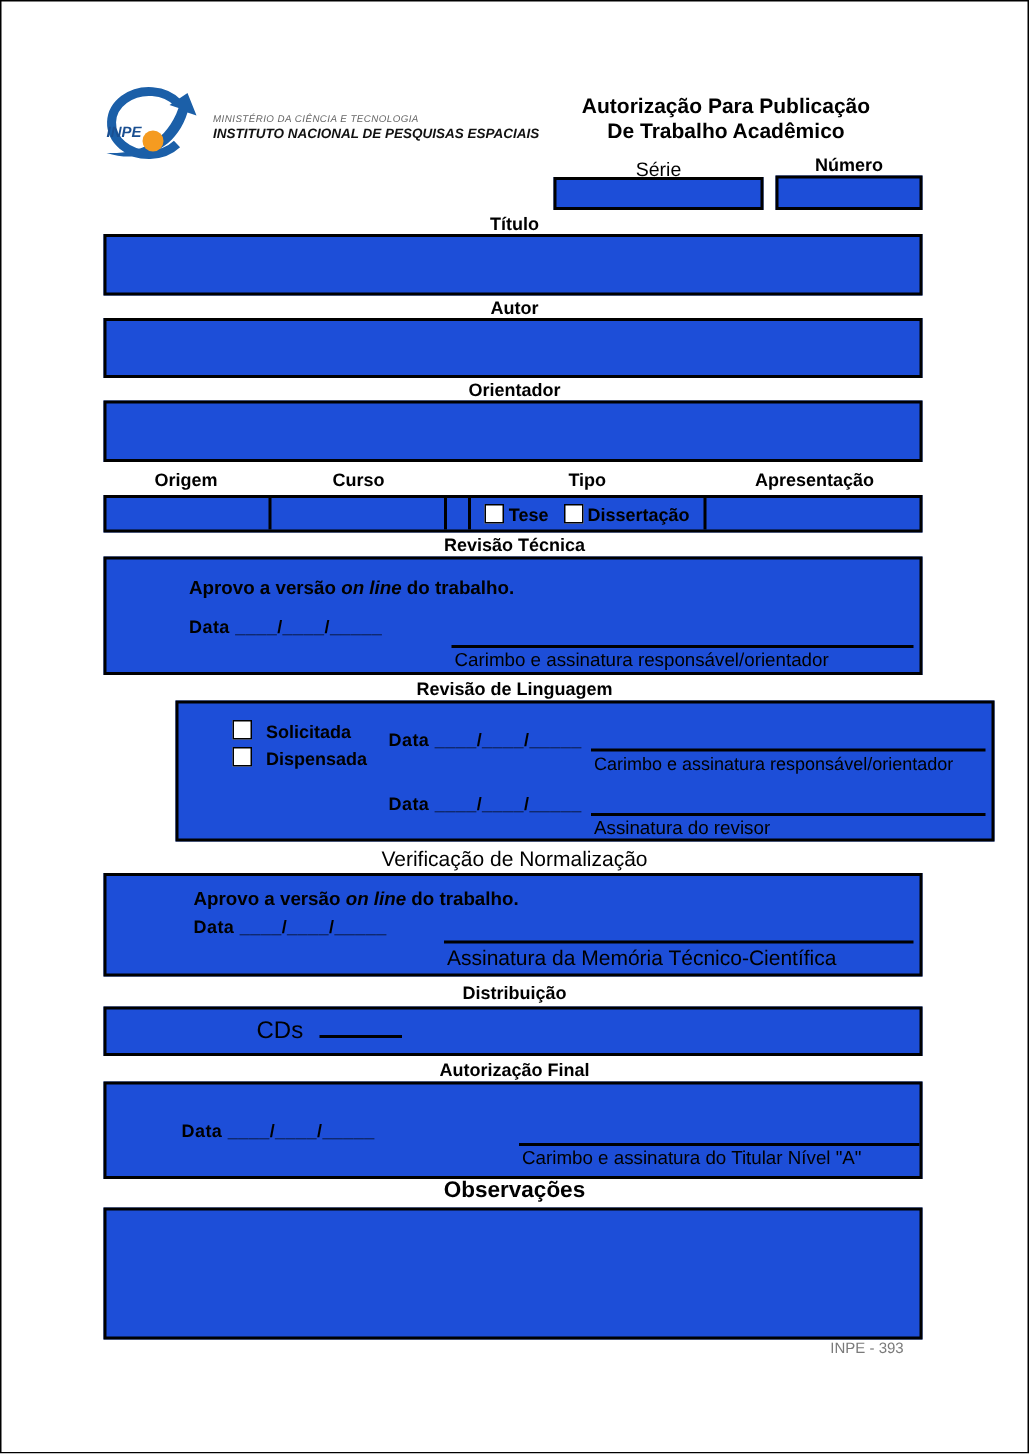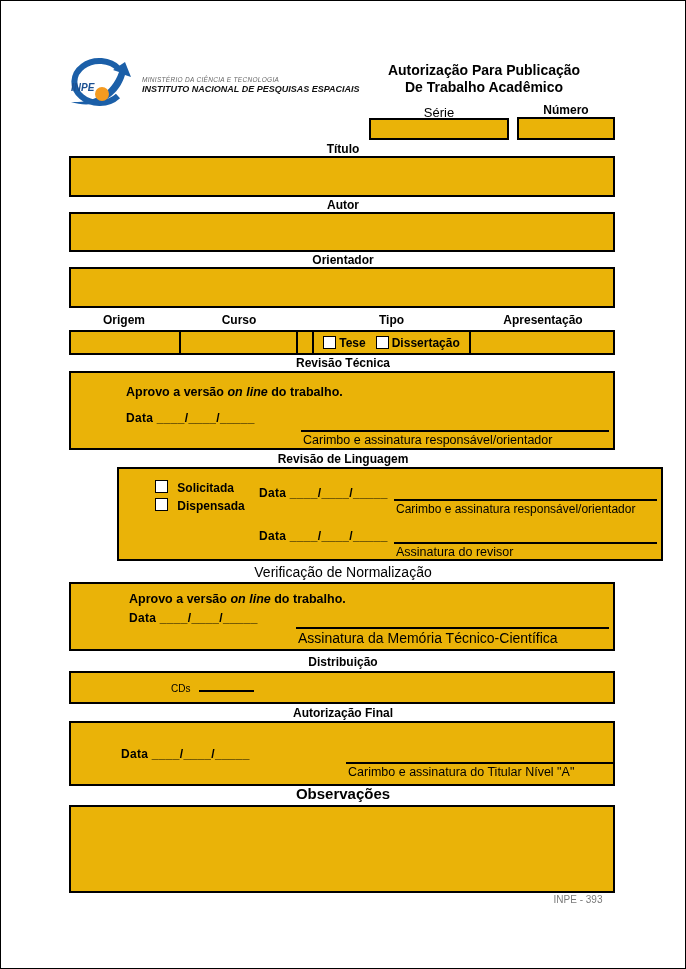--- a/index.html
+++ b/index.html
@@ -9,21 +9,21 @@
     border:1px solid #000;
     background:#fff;
     font-family:"Liberation Sans", sans-serif;
     color:#000;
     overflow:hidden;
   }
   .box {
     position:absolute;
     border:2px solid #000;
     box-sizing:border-box;
-    background:#eab308;
+    background:#1d4ed8;
   }
   .seclbl {
     position:absolute; left:0; width:100%;
     text-align:center; font-weight:bold; font-size:12px;
   }
   .collbl {
     position:absolute; text-align:center;
     font-weight:bold; font-size:12px;
   }
   .inner { position:absolute; }
@@ -167,21 +167,21 @@
     <div class="inner dataline" style="left:58px;top:27px;">
       <span>Data</span>
       <span>____/____/_____</span>
     </div>
     <div class="uline" style="left:225px;top:43px;width:313px;"></div>
     <div class="sigtext" style="left:227px;top:46px;font-size:14px;">Assinatura da Memória Técnico-Científica</div>
   </div>
 
   <div class="seclbl" style="top:654px;">Distribuição</div>
   <div class="box" style="left:68px;top:670px;width:546px;height:33px;">
-    <div class="inner" style="left:100px;top:6px;font-size:10px;white-space:nowrap;text-align:center;">
+    <div class="inner" style="left:100px;top:6px;font-size:16px;white-space:nowrap;text-align:center;">
       <span>CDs</span>
       <span class="blank" style="width:55px;margin-left:6px;"></span>
     </div>
   </div>
 
   <div class="seclbl" style="top:705px;">Autorização Final</div>
   <div class="box" style="left:68px;top:720px;width:546px;height:65px;">
     <div class="inner dataline" style="left:50px;top:24px;">
       <span>Data</span>
       <span>____/____/_____</span>

